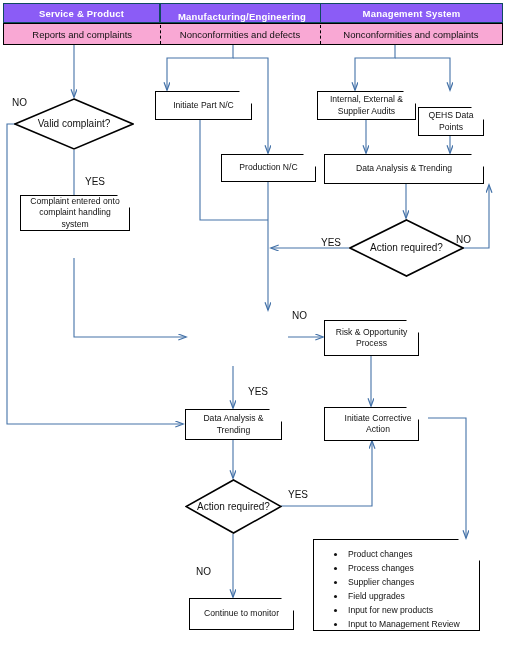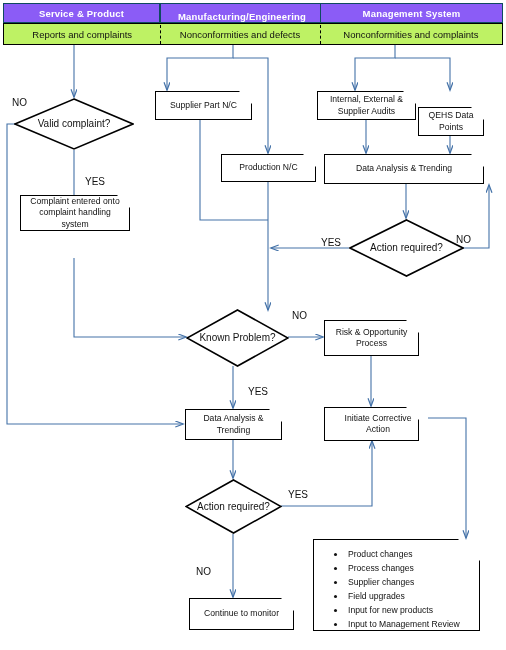--- a/index.html
+++ b/index.html
@@ -25,21 +25,21 @@
     font-weight:bold;
     display:flex;
     align-items:center;
     justify-content:center;
     border:1px solid #0f4a60;
     letter-spacing:.2px;
   }
   .lane-sub{
     position:absolute;
     box-sizing:border-box;
-    background:#bef264;
+    background:#f9a8d4;
     color:#111111;
     font-size:9.5px;
     display:flex;
     align-items:center;
     justify-content:center;
     border:1px solid #000000;
   }
   .lane-divider{
     position:absolute;
     border-left:1px dashed #000000;
@@ -205,21 +205,21 @@
       <polygon points="60,1 119,26 60,51 1,26" fill="#ffffff" stroke="#000000" stroke-width="1.6" vector-effect="non-scaling-stroke"></polygon>
     </svg>
     <span class="dmd-label">Valid complaint?</span>
   </div>
 
   <div class="node box" style="left:20px; top:195px; width:110px; height:36px;">
     <span>Complaint entered onto complaint handling system</span>
   </div>
 
   <div class="node box" style="left:155px; top:91px; width:97px; height:29px;">
-    <span>Supplier Part N/C</span>
+    <span>Initiate Part N/C</span>
   </div>
 
   <div class="node box" style="left:221px; top:154px; width:95px; height:28px;">
     <span>Production N/C</span>
   </div>
 
   <div class="node box" style="left:317px; top:91px; width:99px; height:29px;">
     <span>Internal, External &amp; Supplier Audits</span>
   </div>
 
@@ -231,26 +231,20 @@
     <span>Data Analysis &amp; Trending</span>
   </div>
 
   <div class="node diamond" style="left:349px; top:219px; width:115px; height:58px;">
     <svg class="dmd-svg" viewBox="0 0 115 58" preserveAspectRatio="none">
       <polygon points="57.5,1 114,29 57.5,57 1,29" fill="#ffffff" stroke="#000000" stroke-width="1.6" vector-effect="non-scaling-stroke"></polygon>
     </svg>
     <span class="dmd-label">Action required?</span>
   </div>
 
-  <div class="node diamond" style="left:186px; top:309px; width:103px; height:58px;">
-    <svg class="dmd-svg" viewBox="0 0 103 58" preserveAspectRatio="none">
-      <polygon points="51.5,1 102,29 51.5,57 1,29" fill="#ffffff" stroke="#000000" stroke-width="1.6" vector-effect="non-scaling-stroke"></polygon>
-    </svg>
-    <span class="dmd-label">Known Problem?</span>
-  </div>
 
   <div class="node box" style="left:324px; top:320px; width:95px; height:36px;">
     <span>Risk &amp; Opportunity Process</span>
   </div>
 
   <div class="node box" style="left:185px; top:409px; width:97px; height:31px;">
     <span>Data Analysis &amp; Trending</span>
   </div>
 
   <div class="node box" style="left:324px; top:407px; width:95px; height:34px;padding-left:17px;">

